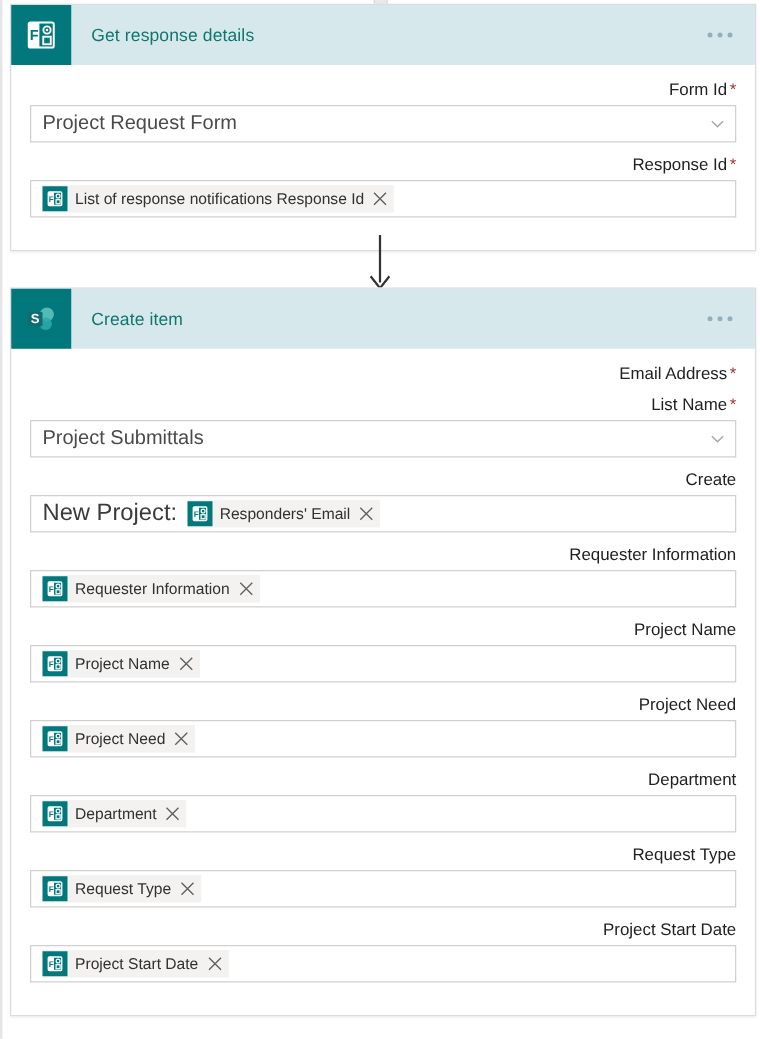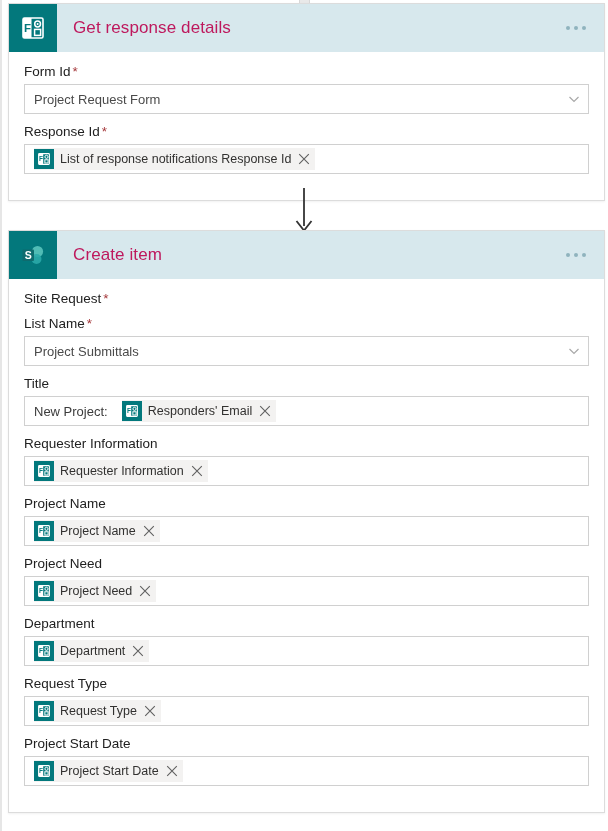--- a/index.html
+++ b/index.html
@@ -45,22 +45,22 @@
     width: 48px;
     height: 48px;
     background: #03787c;
     flex: 0 0 48px;
     display: flex;
     align-items: center;
     justify-content: center;
   }
   .app-icon svg { display: block; }
   .card-title {
-    font-size: 17px;
-    color: #be185d;
+    font-size: 14px;
+    color: #0f766e;
     margin-left: 16px;
     letter-spacing: .1px;
     white-space: nowrap;
   }
   .ellipsis-menu {
     position: absolute;
     right: 14px;
     top: 50%;
     transform: translateY(-50%);
     display: flex;
@@ -79,37 +79,38 @@
 
   
   .field { margin-bottom: 10px; }
   .field:last-child { margin-bottom: 12px; }
   .field-label {
     font-size: 13.5px;
     color: #212121;
     margin-bottom: 5px;
     display: block;
     white-space: nowrap;
+    text-align: right;
   }
   .req { color: #a4373a; margin-left: 2px; font-size: 13.5px; }
 
   .control {
     position: relative;
     border: 1px solid #d0d0d0;
     background: #ffffff;
     height: 30px;
     display: flex;
     align-items: center;
     padding: 0 26px 0 9px;
     overflow: hidden;
     white-space: nowrap;
   }
   .control.plain { padding-right: 18px; }
   .control-text {
-    font-size: 13px;
+    font-size: 16px;
     color: #4a4a4a;
     white-space: nowrap;
     overflow: hidden;
   }
   .chev {
     position: absolute;
     right: 8px; top: 50%;
     transform: translateY(-50%);
     width: 12px; height: 12px;
     pointer-events: none;
@@ -150,23 +151,23 @@
     color: #323130;
     white-space: nowrap;
   }
   .token-x {
     margin-left: 7px;
     width: 12px; height: 12px;
     flex: 0 0 12px;
     cursor: pointer;
   }
   .prefix-text {
-    font-size: 13px;
+    font-size: 19px;
     color: #3b3b3b;
-    margin-right: 14px;
+    margin-right: 8px;
     white-space: nowrap;
   }
 
   
   .connector {
     position: absolute;
     left: 0; width: 608px;
     display: flex;
     justify-content: center;
     pointer-events: none;
@@ -268,35 +269,35 @@
       <div class="ellipsis-menu">
         <i></i>
         <i></i>
         <i></i>
       </div>
     </div>
 
     <div class="card-body">
 
       <div class="field">
-        <span class="field-label"><span>Site Request</span><span class="req">*</span></span>
+        <span class="field-label"><span>Email Address</span><span class="req">*</span></span>
       </div>
 
       <div class="field">
         <span class="field-label"><span>List Name</span><span class="req">*</span></span>
         <div class="control">
           <span class="control-text">Project Submittals</span>
           <svg class="chev" viewBox="0 0 12 12">
             <path d="M1.5 4 L6 8.4 L10.5 4" fill="none" stroke="#a8a8a8" stroke-width="1.2"></path>
           </svg>
         </div>
       </div>
 
       <div class="field">
-        <span class="field-label"><span>Title</span></span>
+        <span class="field-label"><span>Create</span></span>
         <div class="control plain">
           <span class="prefix-text">New Project:</span>
           <span class="token">
             <span class="token-ico">
               <svg width="14" height="14" viewBox="0 0 26 26" aria-hidden="true">
                 <rect x="3" y="3" width="20" height="20" rx="1.5" fill="none" stroke="#ffffff" stroke-width="2"></rect>
                 <rect x="3" y="3" width="8.5" height="20" fill="#ffffff"></rect>
                 <text x="7.4" y="17.6" font-family="'Liberation Sans',sans-serif" font-size="12" font-weight="bold" fill="#03787c" text-anchor="middle">F</text>
                 <circle cx="17.6" cy="9" r="2.9" fill="none" stroke="#ffffff" stroke-width="1.8"></circle>
                 <rect x="14.6" y="14.4" width="6" height="6" fill="none" stroke="#ffffff" stroke-width="1.8"></rect>

